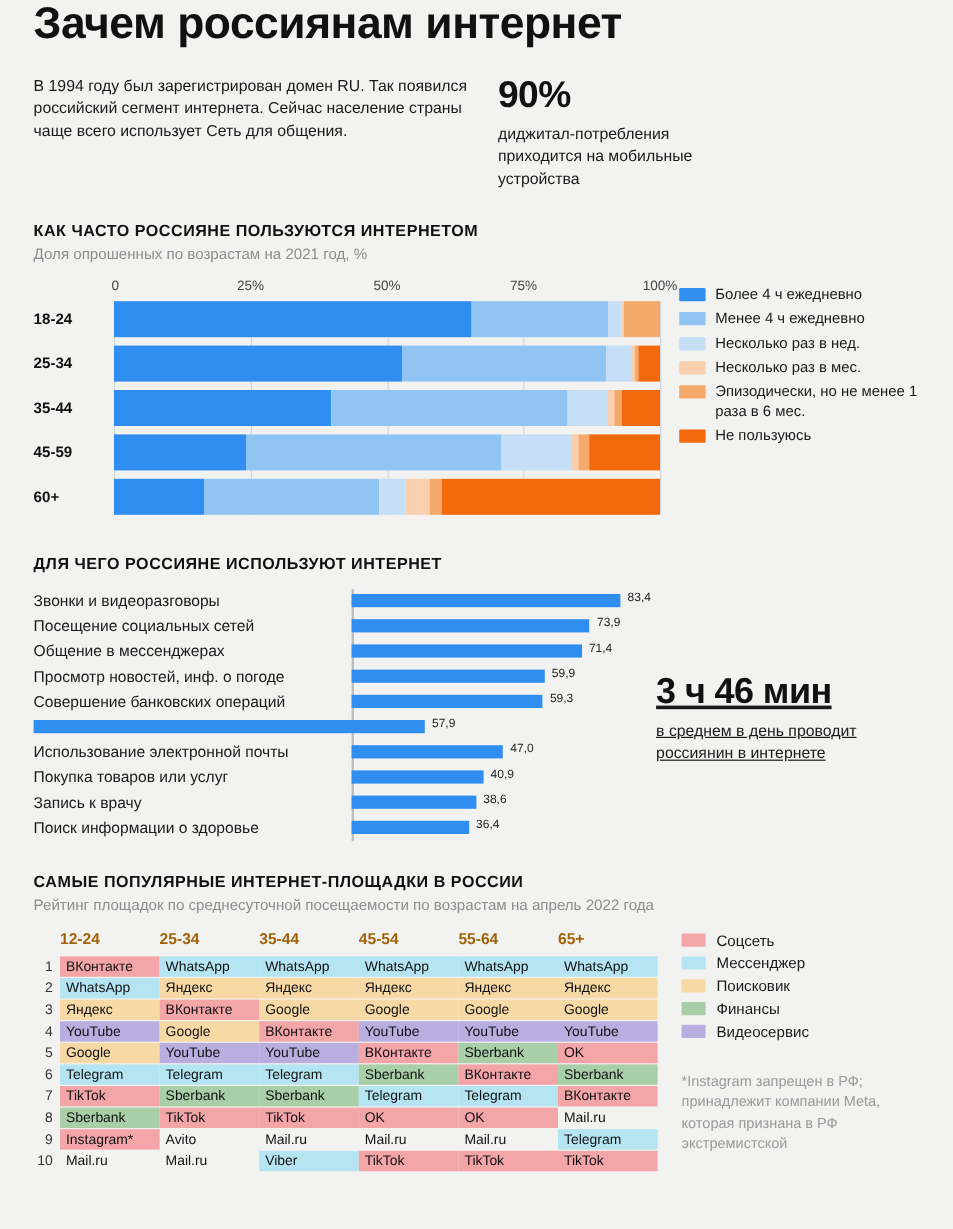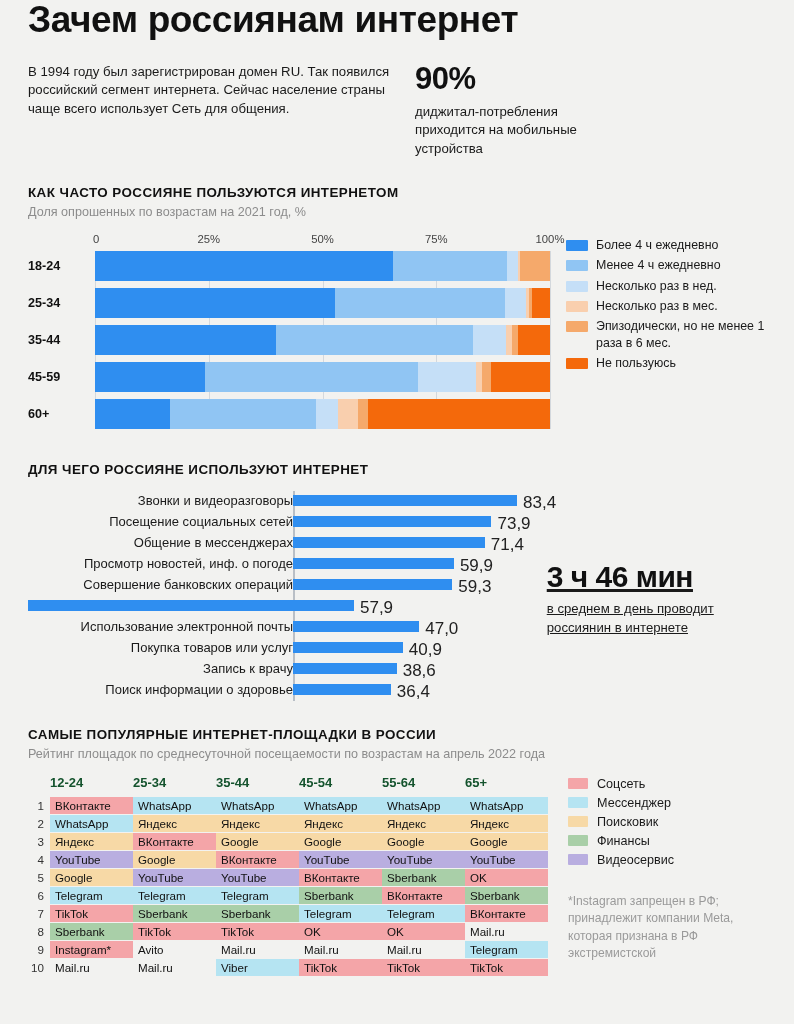--- a/index.html
+++ b/index.html
@@ -41,36 +41,36 @@
   .blabel{position:absolute;left:-67px;width:60px;text-align:left;font-size:12.6px;font-weight:bold;color:#111;}
   .bar{display:flex;height:30px;width:100%;position:relative;z-index:2;}
   .seg{height:100%;}
   .legend{margin-left:18px;padding-top:4px;}
   .lg-item{display:flex;align-items:flex-start;margin-bottom:4px;}
   .sw{width:22px;height:11px;margin-right:8px;margin-top:3px;flex:0 0 auto;border-radius:1px;}
   .lg-txt{font-size:12.4px;line-height:1.32;color:#1a1a1a;max-width:180px;}
 
   
   .purp-wrap{display:flex;margin-top:14px;}
-  .purp{width:520px;position:relative;padding-left:0;text-align:right;}
+  .purp{width:520px;position:relative;padding-left:0;}
   .prow{display:flex;align-items:center;height:19px;margin-bottom:2px;}
   .plabel{width:265px;font-size:13px;color:#1a1a1a;white-space:nowrap;}
   .ptrack{position:relative;flex:1;height:19px;}
   .pbar{height:11px;background:#2f8ef0;position:absolute;top:4px;left:0;}
-  .pval{position:absolute;top:2px;font-size:17px;color:#222;}
+  .pval{position:absolute;top:2px;font-size:10px;color:#222;}
   .axisline{position:absolute;left:265px;top:0;bottom:0;width:2px;background:#b9bfc6;}
   .time-stat{margin-left:12px;padding-top:70px;width:225px;text-decoration:underline;}
   .time-stat .big{font-size:30px;font-weight:bold;letter-spacing:-0.5px;line-height:1.05;color:#111;}
   .time-stat .sub{font-size:13.2px;line-height:1.42;margin-top:8px;}
 
   
   .tbl-wrap{display:flex;margin-top:14px;}
   .tbl{width:520px;}
   .thead{display:flex;margin-bottom:7px;padding-left:22px;}
-  .th{width:83px;font-size:13px;font-weight:bold;color:#14532d;}
+  .th{width:83px;font-size:13px;font-weight:bold;color:#a16207;}
   .trow{display:flex;align-items:stretch;margin-bottom:1px;}
   .rank{width:22px;font-size:11.6px;color:#333;text-align:right;padding-right:6px;box-sizing:border-box;line-height:17px;}
   .cell{width:83px;font-size:11.6px;line-height:17px;height:17px;padding-left:5px;box-sizing:border-box;color:#111;white-space:nowrap;overflow:hidden;}
   .tbl-side{margin-left:20px;width:215px;padding-top:2px;}
   .cat{display:flex;align-items:center;margin-bottom:5px;}
   .cat .sw2{width:20px;height:11px;margin-right:9px;border-radius:1px;flex:0 0 auto;}
   .cat .ctxt{font-size:12.6px;color:#1a1a1a;}
   .note{margin-top:26px;font-size:12.1px;line-height:1.45;color:#9a9a9a;}
 </style>
 </head>

